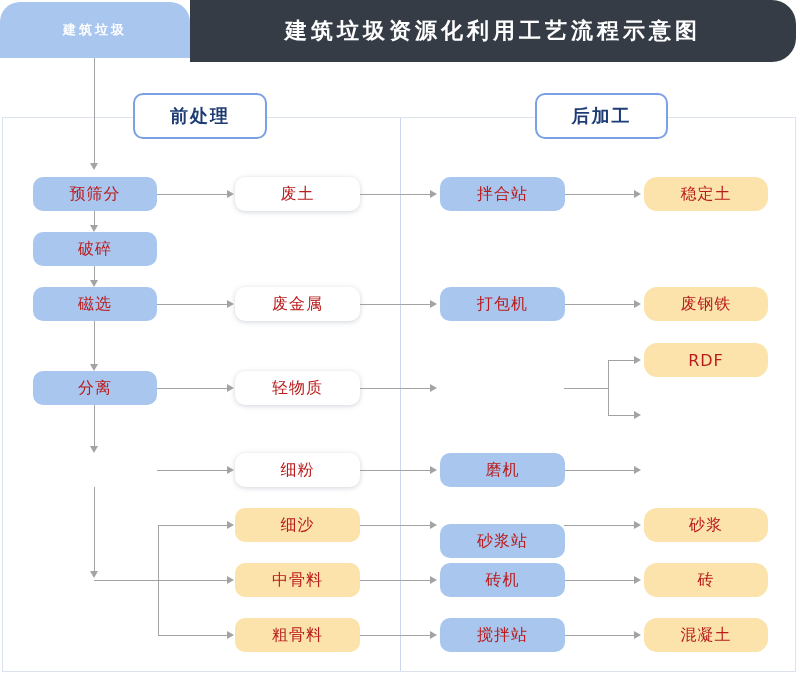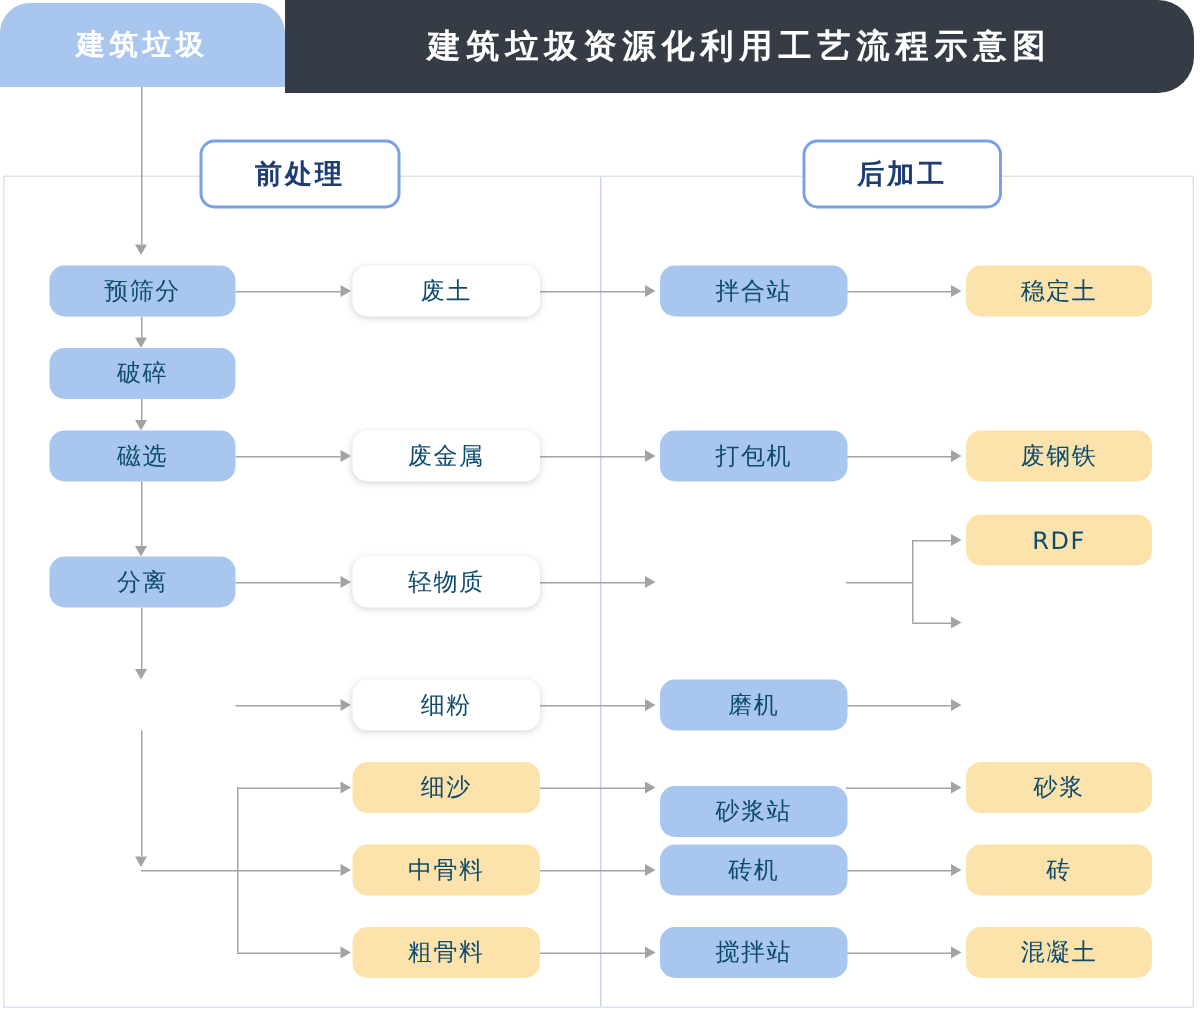--- a/index.html
+++ b/index.html
@@ -16,21 +16,21 @@
     display:flex; align-items:center; justify-content:center;
   }
   .title-bar .title {
     color:#ffffff; font-size:22px; font-weight:bold; letter-spacing:4px;
   }
   .tab {
     position:absolute; left:0; top:2px; width:190px; height:56px;
     background:#a9c6ef; border-radius:20px 20px 0 0;
     display:flex; align-items:center; justify-content:center; z-index:3;
   }
-  .tab .tab-label { color:#ffffff; font-size:19px; font-weight:bold; letter-spacing:3px; }
+  .tab .tab-label { color:#ffffff; font-size:13px; font-weight:bold; letter-spacing:3px; }
   
   .frame {
     position:absolute; left:2px; top:117px; width:794px; height:555px;
     border:1px solid #dce3ee;
   }
   .divider {
     position:absolute; left:400px; top:118px; width:1px; height:553px;
     background:#ccd6ec;
   }
   .section-header {
@@ -38,29 +38,29 @@
     border:2px solid #7aa0e6; border-radius:10px; z-index:5;
     display:flex; align-items:center; justify-content:center;
     color:#1d3c74; font-size:18px; font-weight:bold; letter-spacing:2px;
   }
   .section-pre  { left:133px; width:134px; }
   .section-post { left:535px; width:133px; }
   
   .node {
     position:absolute; height:34px; border-radius:10px; z-index:2;
     display:flex; align-items:center; justify-content:center;
-    color:#0c4a6e; font-size:16px; font-weight:500; letter-spacing:1px;
+    color:#b91c1c; font-size:16px; font-weight:500; letter-spacing:1px;
   }
   .blue   { background:#a9c6ef; }
   .yellow { background:#fbe3ab; }
   .white  { background:#ffffff; box-shadow:0 1px 5px rgba(120,130,150,.35); }
   .c1 { left:33px;  width:124px; }
   .c2 { left:235px; width:125px; }
   .c3 { left:440px; width:125px; }
-  .c4 { left:644px; width:124px; }
+  .c4 { left:644px; width:124px;border-radius:13px; }
   
   .hline { position:absolute; height:1px; background:#a3a3a3; z-index:1; }
   .vline { position:absolute; width:1px;  background:#a3a3a3; z-index:1; }
   .arr-r {
     position:absolute; width:0; height:0; z-index:1;
     border-top:4px solid transparent; border-bottom:4px solid transparent;
     border-left:7px solid #a3a3a3;
   }
   .arr-d {
     position:absolute; width:0; height:0; z-index:1;

